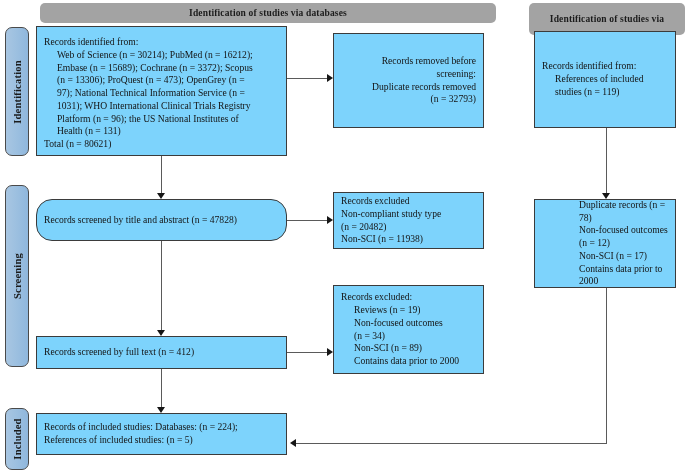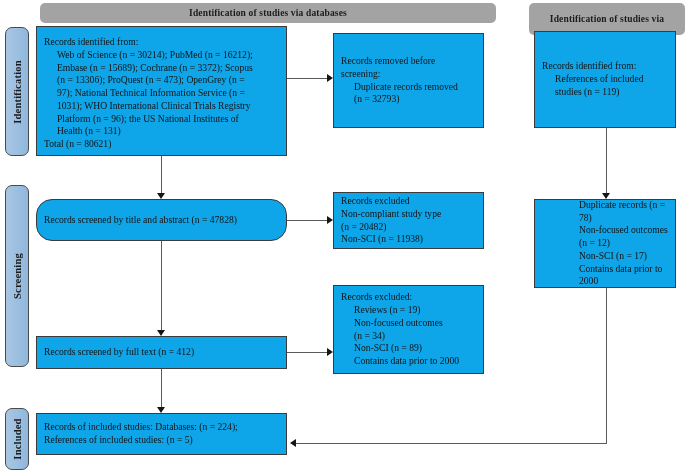--- a/index.html
+++ b/index.html
@@ -50,21 +50,21 @@
     white-space: nowrap;
     font-weight: bold;
     font-size: 10.5px;
     color: #1b1b1b;
     letter-spacing: 0.2px;
   }
 
   
   .box {
     position: absolute;
-    background: #0ea5e9;
+    background: #7dd3fc;
     border: 1.6px solid #3b3b3b;
     box-sizing: border-box;
     font-size: 9.6px;
     line-height: 1.33;
     color: #141414;
     padding: 5px 7px;
     display: flex;
     flex-direction: column;
     justify-content: center;
     overflow: hidden;
@@ -132,21 +132,21 @@
     <p class="ind">Web of Science (n = 30214); PubMed (n = 16212);</p>
     <p class="ind">Embase (n = 15689); Cochrane (n = 3372); Scopus</p>
     <p class="ind">(n = 13306); ProQuest (n = 473); OpenGrey (n =</p>
     <p class="ind">97); National Technical Information Service (n =</p>
     <p class="ind">1031); WHO International Clinical Trials Registry</p>
     <p class="ind">Platform (n = 96); the US National Institutes of</p>
     <p class="ind">Health (n = 131)</p>
     <p>Total (n = 80621)</p>
   </div>
 
-  <div class="box" style="left:333px; top:33px; width:151px; height:95px;">
+  <div class="box" style="left:333px; top:33px; width:151px; height:95px;align-items:flex-end;">
     <p>Records removed before</p>
     <p>screening:</p>
     <p class="ind">Duplicate records removed</p>
     <p class="ind">(n = 32793)</p>
   </div>
 
   <div class="box" style="left:534px; top:31px; width:142px; height:97px;">
     <p>Records identified from:</p>
     <p class="ind">References of included</p>
     <p class="ind">studies (n = 119)</p>

